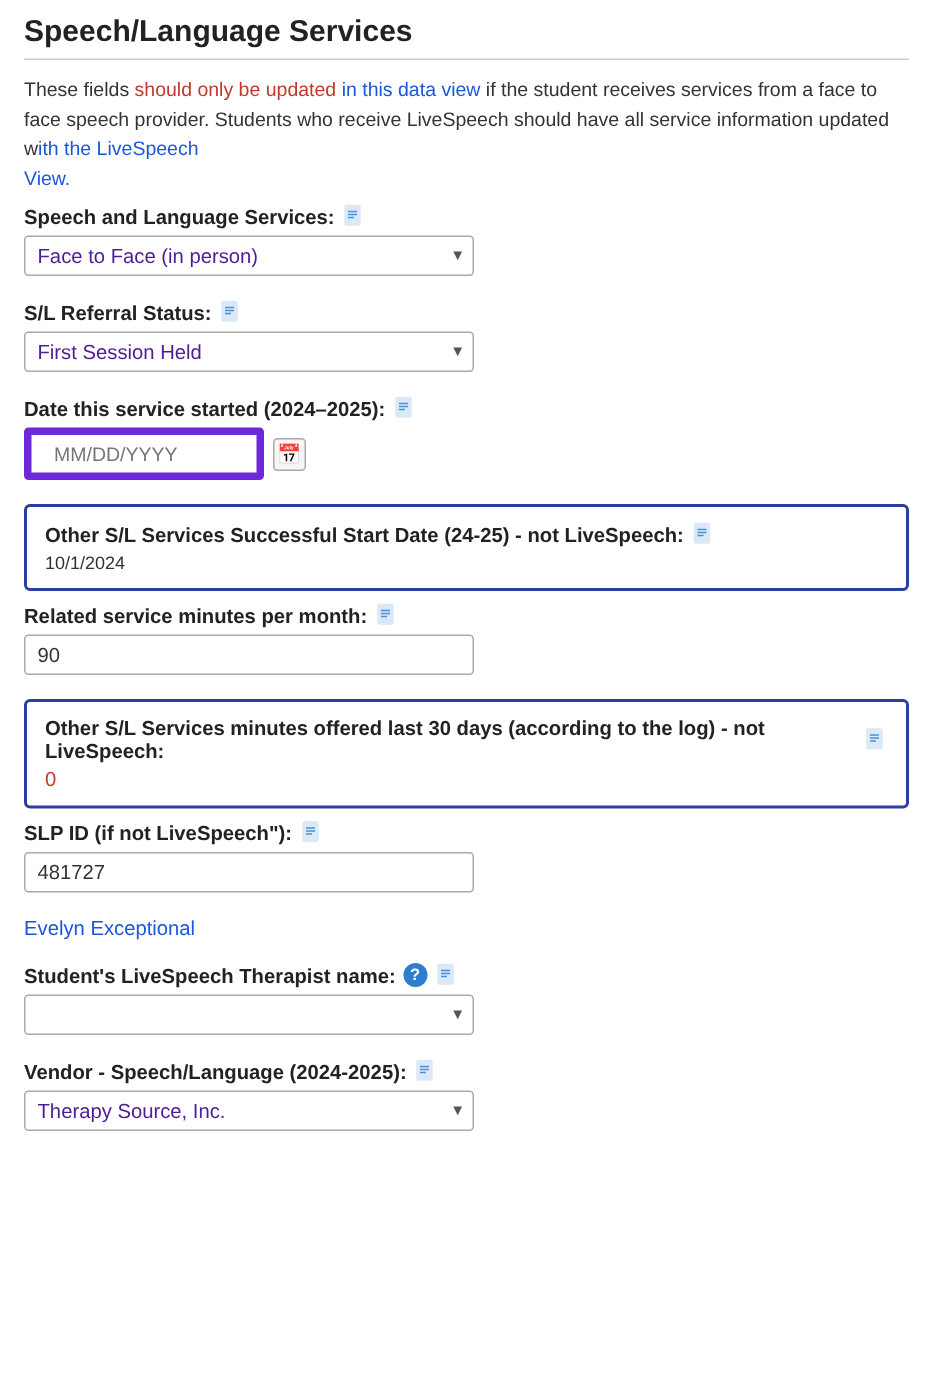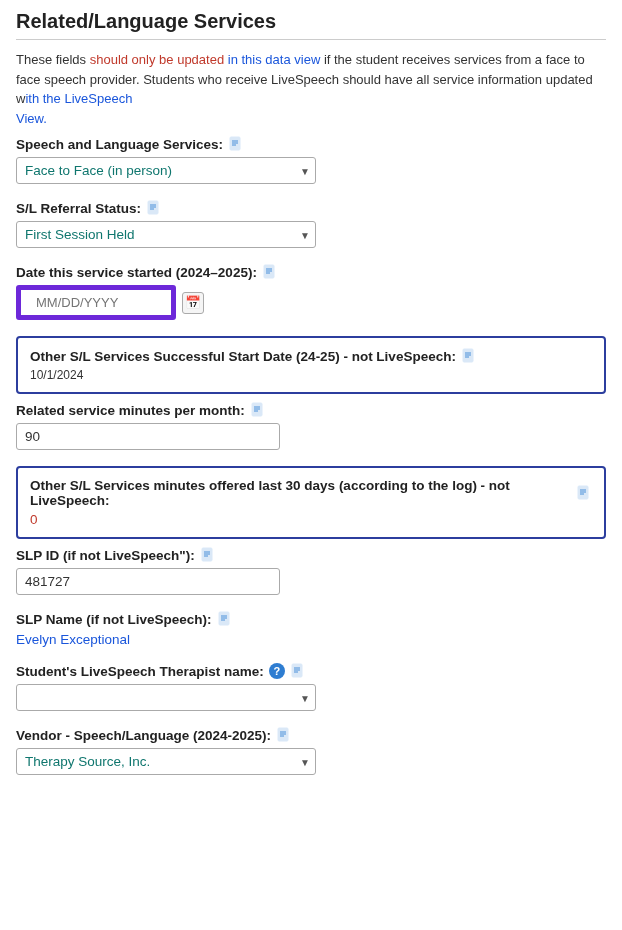--- a/index.html
+++ b/index.html
@@ -60,36 +60,36 @@
       display: inline-block;
       width: 300px;
     }
     .select-wrapper select {
       width: 100%;
       padding: 5px 28px 5px 8px;
       border: 1px solid #aaa;
       border-radius: 3px;
       background: #fff;
       font-size: 13.5px;
-      color: #0f766e;
+      color: #4c1d95;
       appearance: none;
       cursor: pointer;
     }
     .select-arrow {
       position: absolute;
       right: 6px;
       top: 50%;
       transform: translateY(-50%);
       pointer-events: none;
       color: #555;
       font-size: 10px;
     }
 
     .text-input {
-      width: 264px;
+      width: 300px;
       padding: 5px 8px;
       border: 1px solid #aaa;
       border-radius: 3px;
       font-size: 13.5px;
       color: #333;
     }
 
     .date-input-wrapper {
       display: flex;
       align-items: center;
@@ -150,21 +150,21 @@
     }
     .slp-name-value {
       color: #1a56db;
       font-size: 13.5px;
     }
   </style>
 </head>
 <body>
 
 <div class="page-container">
-  <h1 class="page-title">Related/Language Services</h1>
+  <h1 class="page-title">Speech/Language Services</h1>
 
   <div class="info-text">
     These fields <span style="color:#c0392b;">should only be updated</span> <span style="color:#1a56db;">in this data view</span> if the student receives services from a face to face speech provider. Students who receive LiveSpeech should have all service information updated w<span style="color:#1a56db;">ith the LiveSpeech</span><br>
     <span style="color:#1a56db;">View.</span>
   </div>
 
   <div class="field-group">
     <div class="field-label">
       <span>Speech and Language Services:</span>
       <span class="doc-icon">
@@ -281,31 +281,20 @@
           <line x1="4" y1="5" x2="10" y2="5" stroke="#4a90d9" stroke-width="1"></line>
           <line x1="4" y1="7" x2="10" y2="7" stroke="#4a90d9" stroke-width="1"></line>
           <line x1="4" y1="9" x2="8" y2="9" stroke="#4a90d9" stroke-width="1"></line>
         </svg>
       </span>
     </div>
     <input type="text" class="text-input" value="481727" style="">
   </div>
 
   <div class="field-group">
-    <div class="field-label">
-      <span>SLP Name (if not LiveSpeech):</span>
-      <span class="doc-icon">
-        <svg viewBox="0 0 16 16" fill="none">
-          <rect x="2" y="1" width="10" height="13" rx="1" fill="#4a90d9" opacity="0.2" stroke="#4a90d9" stroke-width="1"></rect>
-          <line x1="4" y1="5" x2="10" y2="5" stroke="#4a90d9" stroke-width="1"></line>
-          <line x1="4" y1="7" x2="10" y2="7" stroke="#4a90d9" stroke-width="1"></line>
-          <line x1="4" y1="9" x2="8" y2="9" stroke="#4a90d9" stroke-width="1"></line>
-        </svg>
-      </span>
-    </div>
     <div class="slp-name-value">Evelyn Exceptional</div>
   </div>
 
   <div class="field-group">
     <div class="field-label">
       <span>Student's LiveSpeech Therapist name:</span>
       <span class="question-icon">?</span>
       <span class="doc-icon">
         <svg viewBox="0 0 16 16" fill="none">
           <rect x="2" y="1" width="10" height="13" rx="1" fill="#4a90d9" opacity="0.2" stroke="#4a90d9" stroke-width="1"></rect>

